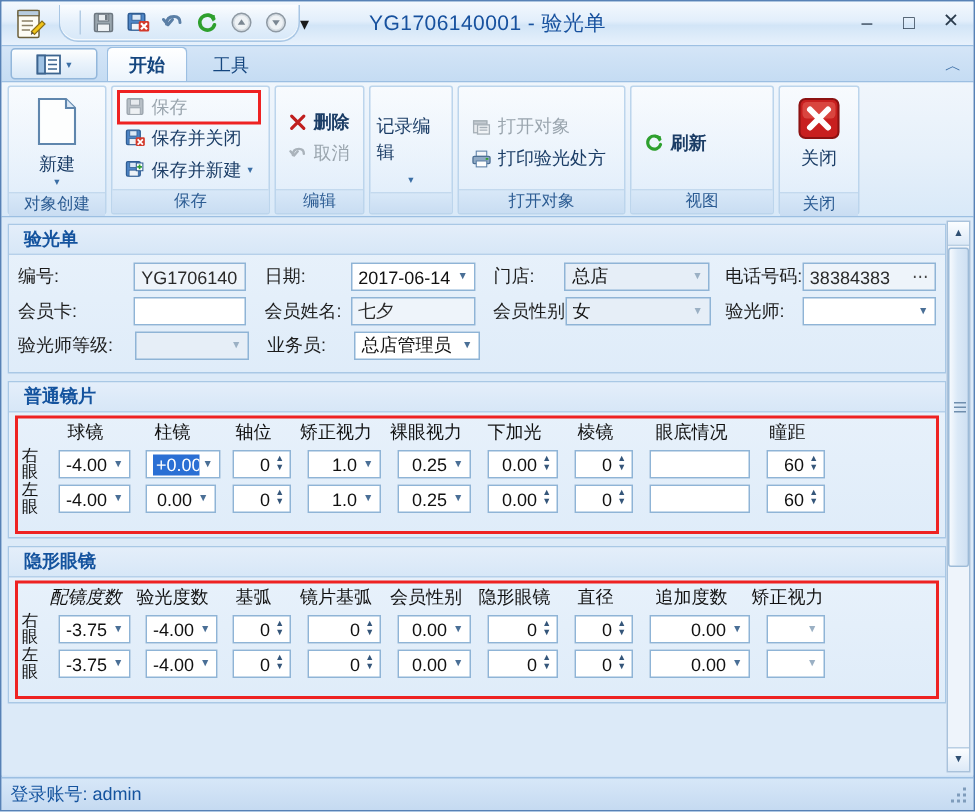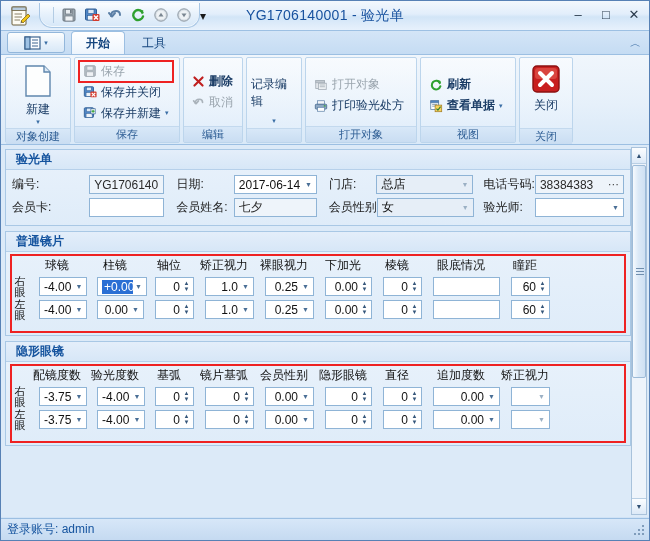--- a/index.html
+++ b/index.html
@@ -496,34 +496,20 @@
       <div class="rgroup-body">
         <div class="col-btns" style="margin-top:6px">
           <div class="small-btn">
             <span class="ic">
               <svg width="14" height="14" viewBox="0 0 16 16">
                 <path d="M12.5 5.5 A5 5 0 1 0 13 9.5" fill="none" stroke="#2ea02e" stroke-width="2.4" stroke-linecap="round"></path>
                 <path d="M9 2 L13.4 3.4 L12 7.6 Z" fill="#2ea02e"></path>
               </svg>
             </span>
             <span style="font-weight:bold">刷新</span>
-          </div>
-          <div class="small-btn">
-            <span class="ic">
-              <svg width="14" height="14" viewBox="0 0 16 16">
-                <rect x="2" y="2" width="9" height="10" fill="#fdfefe" stroke="#5b7fa6" stroke-width=".9"></rect>
-                <rect x="2" y="2" width="9" height="2.3" fill="#4f86c6" stroke="#5b7fa6" stroke-width=".9"></rect>
-                <line x1="3.6" y1="6.2" x2="9.4" y2="6.2" stroke="#7f93a8"></line>
-                <line x1="3.6" y1="8.2" x2="9.4" y2="8.2" stroke="#7f93a8"></line>
-                <rect x="7" y="7" width="7.5" height="7.5" fill="#f7d35d" stroke="#a8822a" stroke-width=".9"></rect>
-                <path d="M8.5 11 L10.2 12.7 L13.2 8.8" fill="none" stroke="#2f7d2f" stroke-width="1.3"></path>
-              </svg>
-            </span>
-            <span style="font-weight:bold">查看单据</span>
-            <span class="mini-arw">▾</span>
           </div>
         </div>
       </div>
       <div class="rgroup-label">视图</div>
     </div>
 
 
     <div class="rgroup" style="width:54px">
       <div class="rgroup-body" style="justify-content:center">
         <div class="big-btn" style="width:46px">
@@ -584,20 +570,32 @@
               <span class="val">女</span>
               <span class="caret gray">▼</span>
             </div>
             <span class="flabel" style="width:62px; padding-left:10px">验光师:</span>
             <div class="fld" style="width:90px">
               <span class="val"></span>
               <span class="caret">▼</span>
             </div>
           </div>
 
+          <div class="frow">
+            <span class="flabel" style="width:78px">验光师等级:</span>
+            <div class="fld grayfill" style="width:76px">
+              <span class="val"></span>
+              <span class="caret gray">▼</span>
+            </div>
+            <span class="flabel" style="width:70px; padding-left:12px">业务员:</span>
+            <div class="fld" style="width:84px">
+              <span class="val">总店管理员</span>
+              <span class="caret">▼</span>
+            </div>
+          </div>
 
         </div>
       </div>
 
       <div class="panel">
         <div class="panel-header">普通镜片</div>
         <div class="panel-body" style="padding:2px 4px 2px 4px">
           <div class="gridwrap">
             <div id="normal-lens-grid-content">
                 <div class="grid-head">
@@ -754,21 +752,21 @@
         </div>
       </div>
 
       <div class="panel">
         <div class="panel-header">隐形眼镜</div>
         <div class="panel-body" style="padding:2px 4px 2px 4px">
           <div class="gridwrap">
             <div id="contact-lens-grid-content">
                 <div class="grid-head">
                   <div style="width: 16px; flex: 0 0 auto;"></div>
-                  <div class="gh" style="width: 58px; flex: 0 0 auto;">配镜度数</div>
+                  <div class="gh" style="width: 58px; flex: 0 0 auto; font-style: italic;">配镜度数</div>
                   <div class="gh" style="width: 58px; flex: 0 0 auto;">验光度数</div>
                   <div class="gh" style="width: 50px; flex: 0 0 auto;">基弧</div>
                   <div class="gh" style="width: 60px; flex: 0 0 auto;">镜片基弧</div>
                   <div class="gh" style="width: 60px; flex: 0 0 auto;">会员性别</div>
                   <div class="gh" style="width: 58px; flex: 0 0 auto;">隐形眼镜</div>
                   <div class="gh" style="width: 50px; flex: 0 0 auto;">直径</div>
                   <div class="gh" style="width: 78px; flex: 0 0 auto;">追加度数</div>
                   <div class="gh" style="width: 50px; flex: 0 0 auto;">矫正视力</div>
                 </div>
                 <div class="grid-row">

